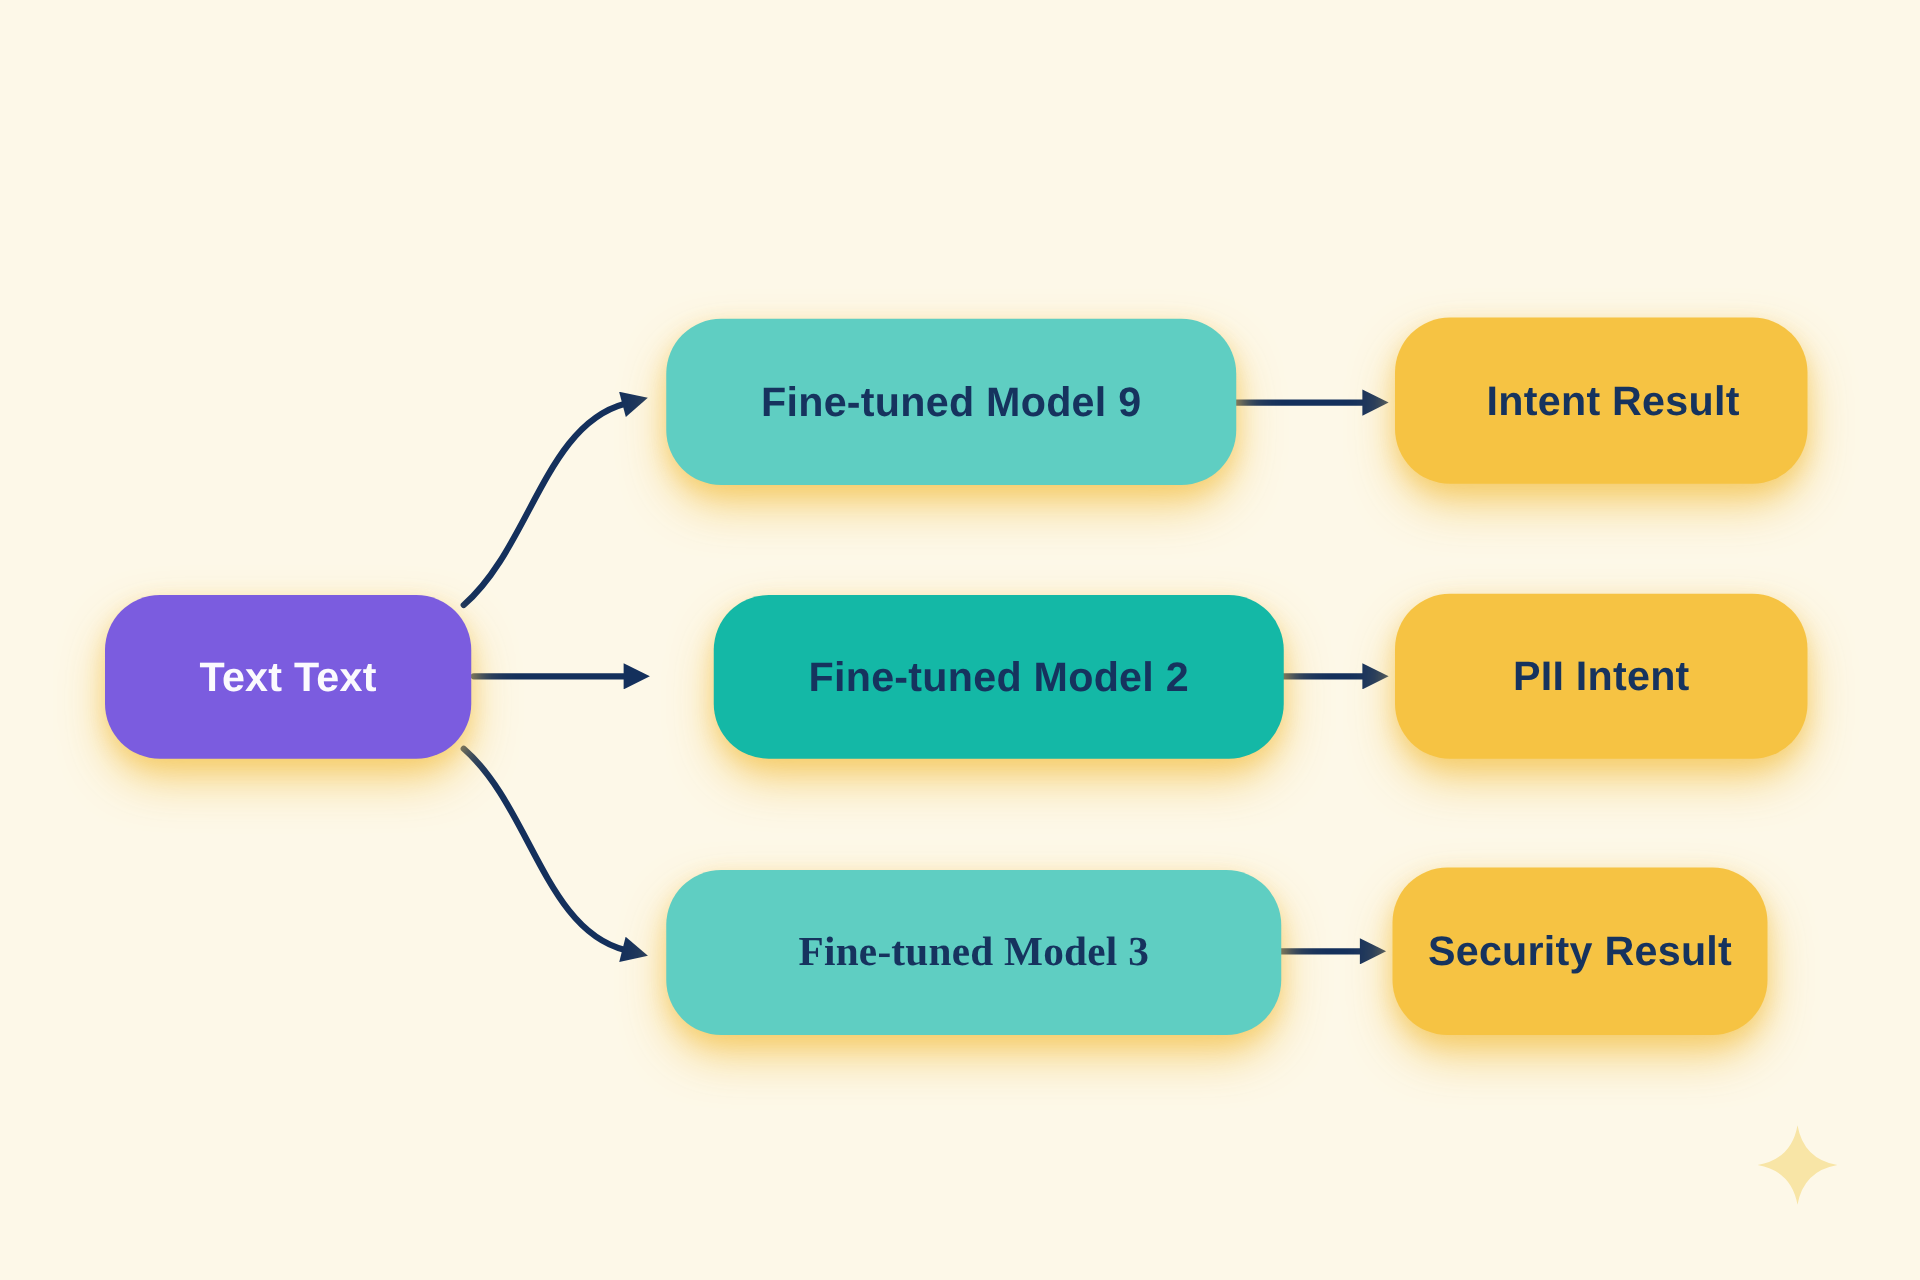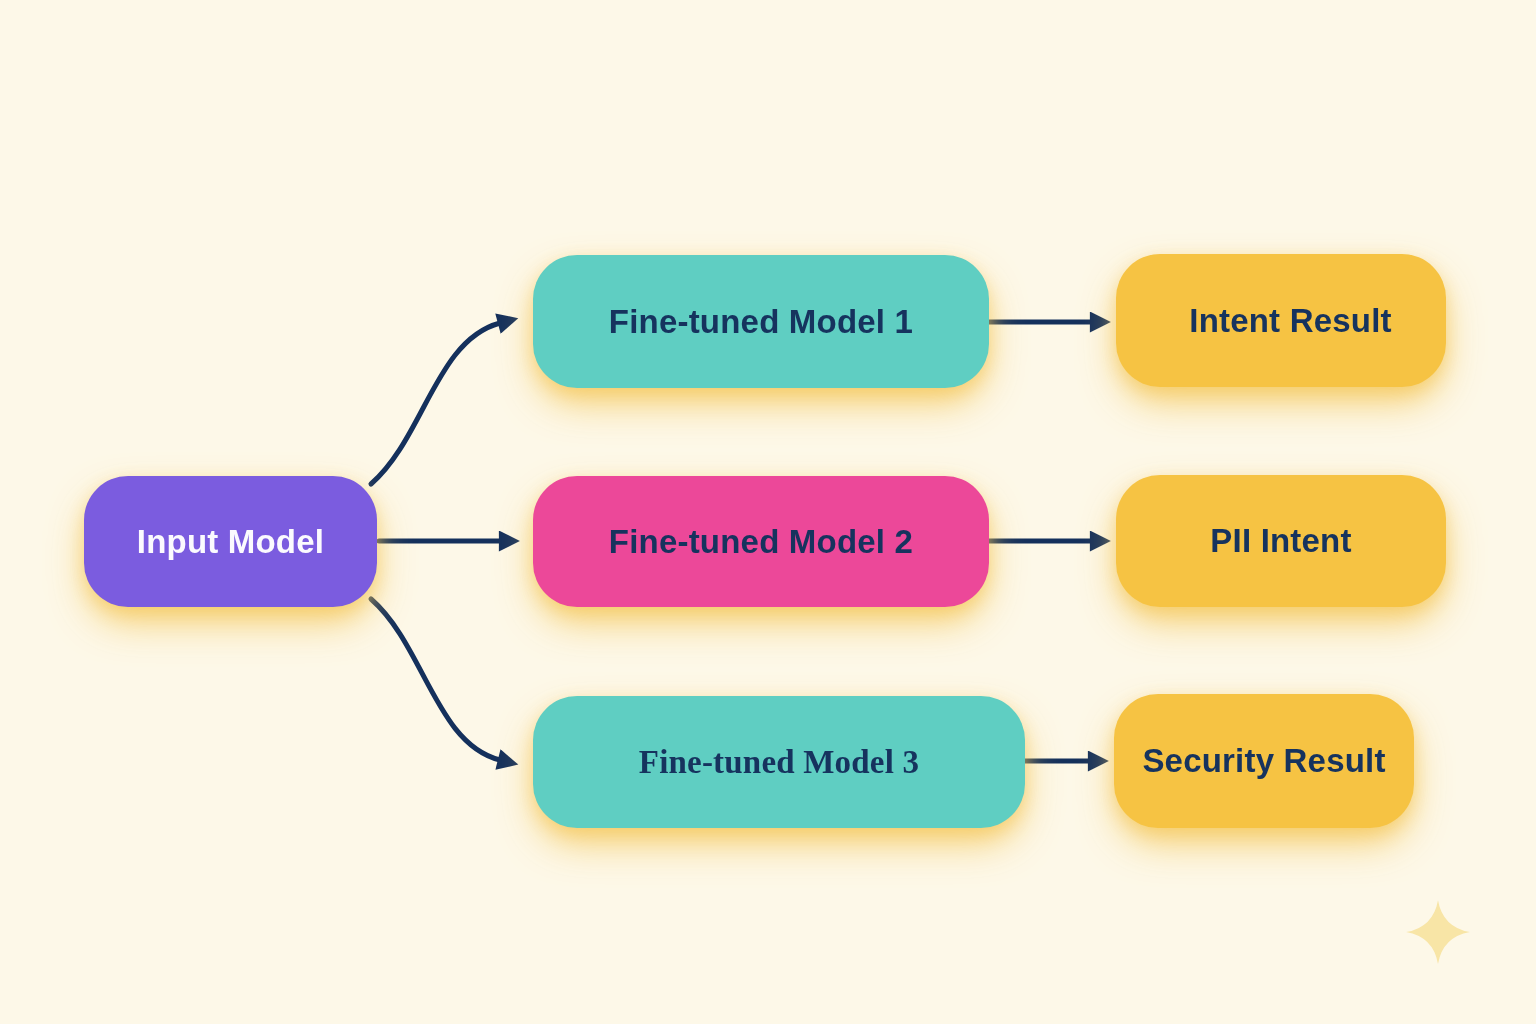--- a/index.html
+++ b/index.html
@@ -66,28 +66,28 @@
     </defs>
     <path class="arrow-path" d="M371,484 C424,438 436,340 500,323" marker-end="url(#ah)"></path>
     <path class="arrow-path" d="M379,541 L501,541" marker-end="url(#ah)"></path>
     <path class="arrow-path" d="M371,599 C424,645 436,744 500,760" marker-end="url(#ah)"></path>
     <path class="arrow-path" d="M989,322 L1092,322" marker-end="url(#ah)"></path>
     <path class="arrow-path" d="M989,541 L1092,541" marker-end="url(#ah)"></path>
     <path class="arrow-path" d="M989,761 L1090,761" marker-end="url(#ah)"></path>
   </svg>
 
   <div class="node node-input" style="background: rgb(123, 92, 223); color: rgb(251, 250, 254);">
-    <span>Input Model</span>
+    <span>Text Text</span>
   </div>
 
   <div class="node node-model-1" style="background: rgb(95, 206, 194); color: rgb(22, 51, 94);">
-    <span>Fine-tuned Model 1</span>
+    <span>Fine-tuned Model 9</span>
   </div>
 
-  <div class="node node-model-2" style="background: #ec4899; color: rgb(22, 51, 94);">
+  <div class="node node-model-2" style="background: #14b8a6; color: rgb(22, 51, 94); margin-left: 38px;">
     <span>Fine-tuned Model 2</span>
   </div>
 
   <div class="node node-model-3" style="background: rgb(95, 206, 194); color: rgb(22, 51, 94);">
     <span>Fine-tuned Model 3</span>
   </div>
 
   <div class="node node-result-1" style="background: rgb(246, 195, 67); color: rgb(22, 51, 94);">
     <span>Intent Result</span>
   </div>

